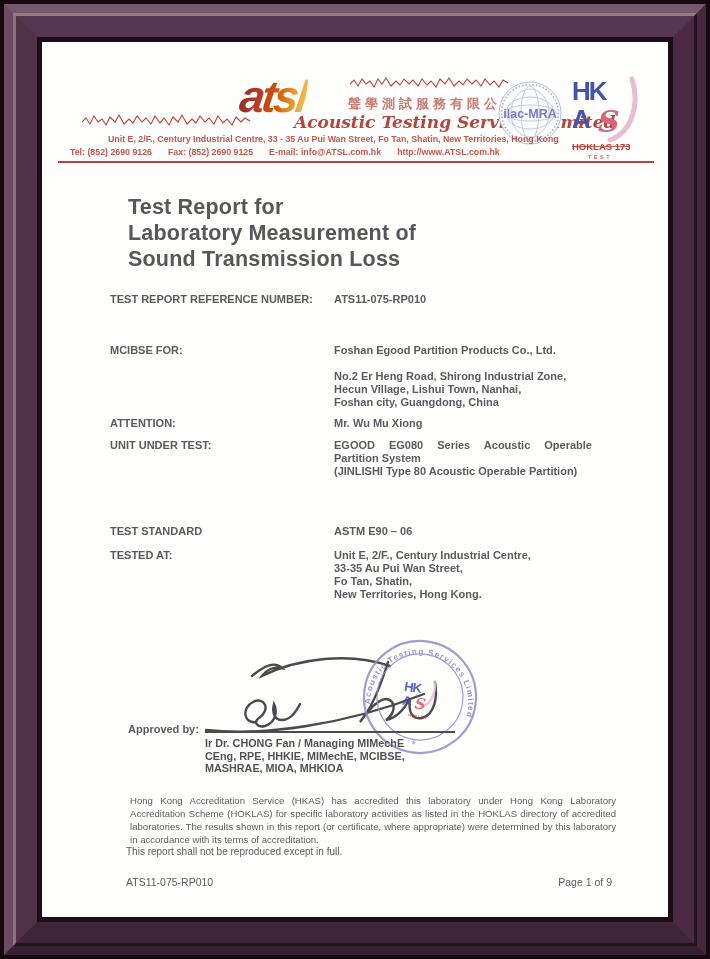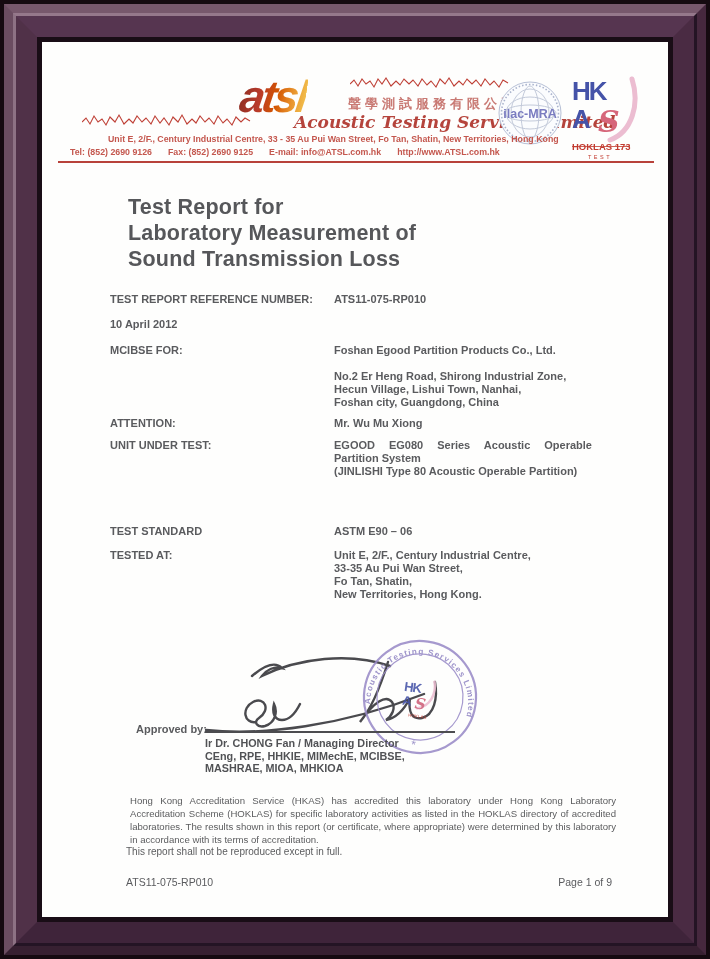--- a/index.html
+++ b/index.html
@@ -39,21 +39,21 @@
                color:#56575a; letter-spacing:.2px; }
 
   
   .row { position:absolute; left:68px; display:flex; width:482px; }
   .row .lbl { width:224px; flex:none; font-size:11px; font-weight:bold; color:#5a5b5e; }
   .row .val { width:258px; font-size:11px; line-height:13px; font-weight:bold; color:#5a5b5e;
               white-space:pre-line; }
   .row .val.just { text-align:justify; }
 
   
-  .approve-lbl { left:86px; top:681px; font-size:11px; font-weight:bold; color:#5a5b5e;margin-left:8px; }
+  .approve-lbl { left:86px; top:681px; font-size:11px; font-weight:bold; color:#5a5b5e; }
   .sig-line { left:163px; top:689px; width:250px; height:2px; background:#4c4c4f; }
   .names { left:163px; top:695px; font-size:10.8px; line-height:12.5px; font-weight:bold; color:#515255; }
   .sig-svg { left:150px; top:600px; }
   .stamp { left:318px; top:595px; opacity:.88; }
 
   
   .foot-para { left:88px; top:752px; width:486px; font-size:9.6px; line-height:13px;
                text-align:justify; color:#5b5c5e; }
   .foot-note { left:84px; top:804px; font-size:10px; color:#5b5c5e; }
   .foot-row  { left:84px; top:834px; width:486px; display:flex; justify-content:space-between;
@@ -110,21 +110,20 @@
       <div>Test Report for</div>
       <div>Laboratory Measurement of</div>
       <div>Sound Transmission Loss</div>
     </div>
 
     <div class="row" style="top:251px">
       <div class="lbl">TEST REPORT REFERENCE NUMBER:</div>
       <div class="val">ATS11-075-RP010</div>
     </div>
     <div class="row" style="top:276px">
-      <div class="val">10 April 2012</div>
     </div>
     <div class="row" style="top:302px">
       <div class="lbl">MCIBSE FOR:</div>
       <div class="val">Foshan Egood Partition Products Co., Ltd.</div>
     </div>
     <div class="row" style="top:328px">
       <div class="lbl"></div>
       <div class="val just">No.2 Er Heng Road, Shirong Industrial Zone,
 Hecun Village, Lishui Town, Nanhai,
 Foshan city, Guangdong, China</div>
@@ -174,21 +173,21 @@
         <text x="43" y="56" font-size="13" font-weight="bold" fill="#4553a8" letter-spacing="-1">HK</text>
         <text x="43" y="70" font-size="13" font-weight="bold" fill="#4553a8">A</text>
         <text x="56" y="72" font-size="15" font-weight="bold" font-style="italic" font-family="DejaVu Serif, serif" fill="#cf6079">S</text>
         <text x="60" y="81" text-anchor="middle" font-size="4.5" fill="#c23b30">HOKLAS</text>
       </g>
     </svg>
 
     <div class="abs approve-lbl">Approved by:</div>
     <div class="abs sig-line"></div>
     <div class="abs names">
-      <div>Ir Dr. CHONG Fan / Managing Director</div>
+      <div>Ir Dr. CHONG Fan / Managing MIMechE</div>
       <div>CEng, RPE, HHKIE, MIMechE, MCIBSE,</div>
       <div>MASHRAE, MIOA, MHKIOA</div>
     </div>
 
     <div class="abs foot-para">Hong Kong Accreditation Service (HKAS) has accredited this laboratory under Hong Kong Laboratory Accreditation Scheme (HOKLAS) for specific laboratory activities as listed in the HOKLAS directory of accredited laboratories. The results shown in this report (or certificate, where appropriate) were determined by this laboratory in accordance with its terms of accreditation.</div>
     <div class="abs foot-note">This report shall not be reproduced except in full.</div>
     <div class="abs foot-row">
       <span>ATS11-075-RP010</span>
       <span>Page 1 of 9</span>
     </div>

